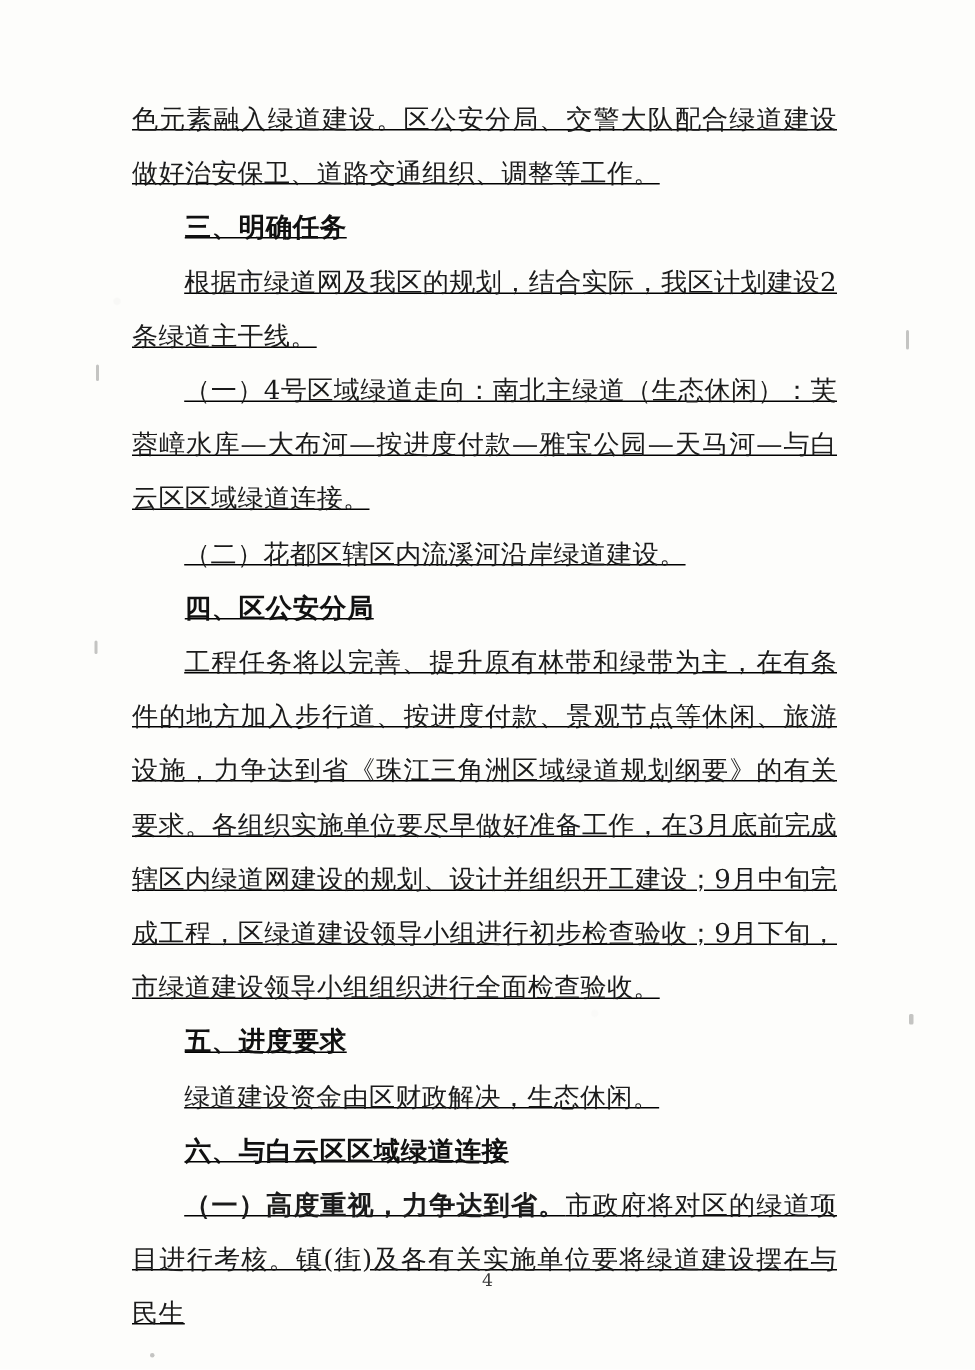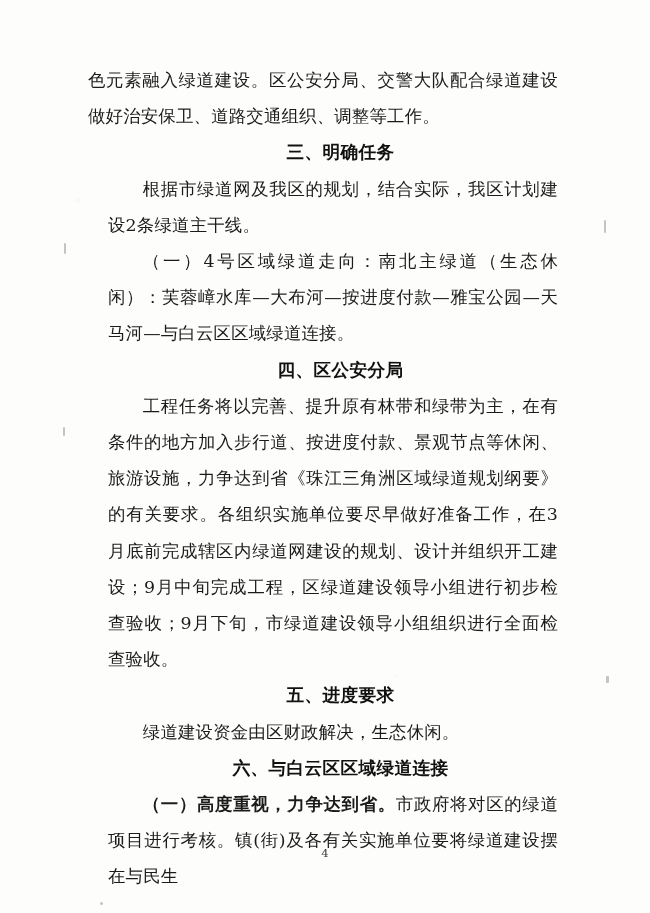--- a/index.html
+++ b/index.html
@@ -29,44 +29,43 @@
       radial-gradient(circle at 78% 9%, rgba(0,0,0,0.015) 0 2px, transparent 3px),
       radial-gradient(circle at 61% 74%, rgba(0,0,0,0.012) 0 2px, transparent 3px),
       radial-gradient(circle at 29% 88%, rgba(0,0,0,0.012) 0 2px, transparent 3px);
     pointer-events: none;
   }
   .content {
     position: absolute;
     left: 88px;
     top: 62px;
     width: 470px;
+    text-decoration: underline;
   }
   .para {
     font-size: 17.4px;
     line-height: 36.2px;
     color: #1b1b1b;
     text-align: justify;
     text-justify: inter-ideograph;
     letter-spacing: 0.2px;
     margin: 0;
     white-space: pre-wrap;
   }
   .para.indent {
     text-indent: 2em;
-    margin-left: 20px;
   }
   .heading {
     font-size: 17.6px;
     line-height: 36.2px;
     color: #111;
     font-weight: bold;
     text-indent: 2em;
     margin: 0;
     letter-spacing: 0.4px;
-    text-align: center;
   }
   .subhead-bold {
     font-weight: bold;
   }
   .page-number {
     position: absolute;
     left: 0;
     right: 0;
     top: 846px;
     text-align: center;
@@ -101,20 +100,21 @@
   <div class="content">
 
     <p class="para">色元素融入绿道建设。区公安分局、交警大队配合绿道建设做好治安保卫、道路交通组织、调整等工作。</p>
 
     <p class="heading">三、明确任务</p>
 
     <p class="para indent">根据市绿道网及我区的规划，结合实际，我区计划建设2条绿道主干线。</p>
 
     <p class="para indent">（一）4号区域绿道走向：南北主绿道（生态休闲）：芙蓉嶂水库—大布河—按进度付款—雅宝公园—天马河—与白云区区域绿道连接。</p>
 
+    <p class="para indent">（二）花都区辖区内流溪河沿岸绿道建设。</p>
 
     <p class="heading">四、区公安分局</p>
 
     <p class="para indent">工程任务将以完善、提升原有林带和绿带为主，在有条件的地方加入步行道、按进度付款、景观节点等休闲、旅游设施，力争达到省《珠江三角洲区域绿道规划纲要》的有关要求。各组织实施单位要尽早做好准备工作，在3月底前完成辖区内绿道网建设的规划、设计并组织开工建设；9月中旬完成工程，区绿道建设领导小组进行初步检查验收；9月下旬，市绿道建设领导小组组织进行全面检查验收。</p>
 
     <p class="heading">五、进度要求</p>
 
     <p class="para indent">绿道建设资金由区财政解决，生态休闲。</p>
 
     <p class="heading">六、与白云区区域绿道连接</p>

